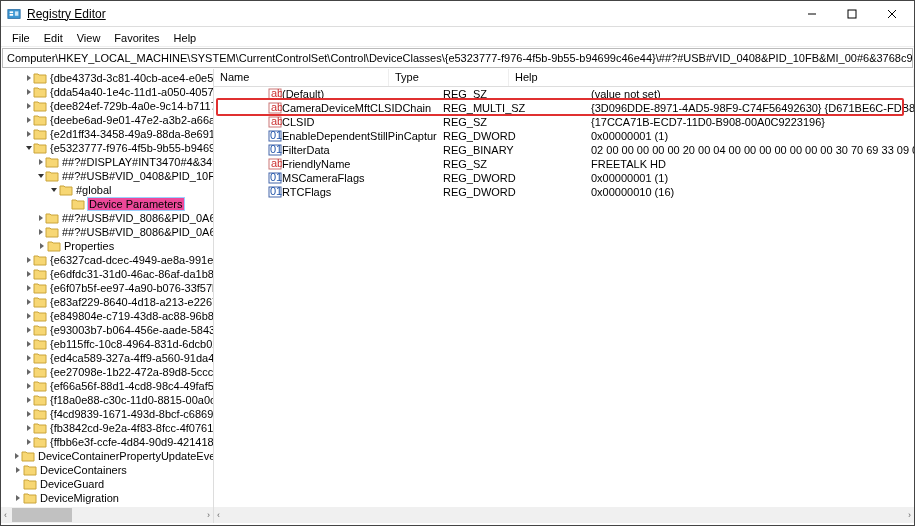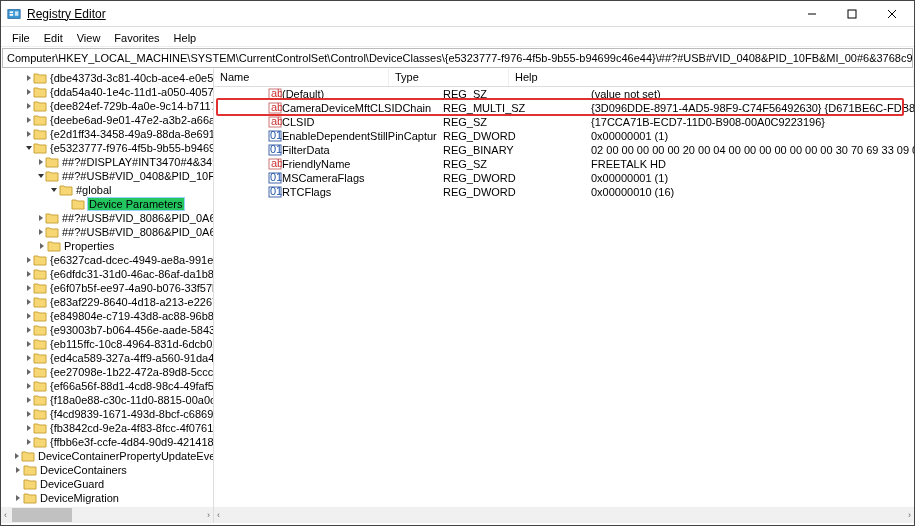--- a/index.html
+++ b/index.html
@@ -27,21 +27,21 @@
   .treepane::-webkit-scrollbar-thumb { background:#c1c1c1; }
 
   .listpane { flex: 1; overflow: auto; position: relative; }
 
   
   .tree { padding: 2px 0; }
   .tree-row { display: flex; align-items: center; height: 14px; white-space: nowrap; padding-left: var(--indent, 0); }
   .tw { width: 10px; height: 10px; display: inline-flex; align-items: center; justify-content: center; margin-right: 0px; color:#666; }
   .folder { width: 14px; height: 12px; margin-right: 3px; display: inline-flex; align-items: center; }
   .tree-row .label { font-size: 11px; }
-  .tree-row.selected .label { background: #22c55e; outline: 1px solid #99d1ff; padding: 0 1px; }
+  .tree-row.selected .label { background: #ec4899; outline: 1px solid #99d1ff; padding: 0 1px; }
 
   
   .list-header { display: flex; border-bottom: 1px solid #ddd; height: 18px; position: sticky; top:0; background:#fff; z-index:2; }
   .list-header .col { padding: 2px 6px; font-size: 11px; border-right: 1px solid #eee; }
   .col-name { width: 175px; }
   .col-type { width: 120px; }
   .col-data { flex: 1; }
 
   
   .list-rows { position: relative; }

